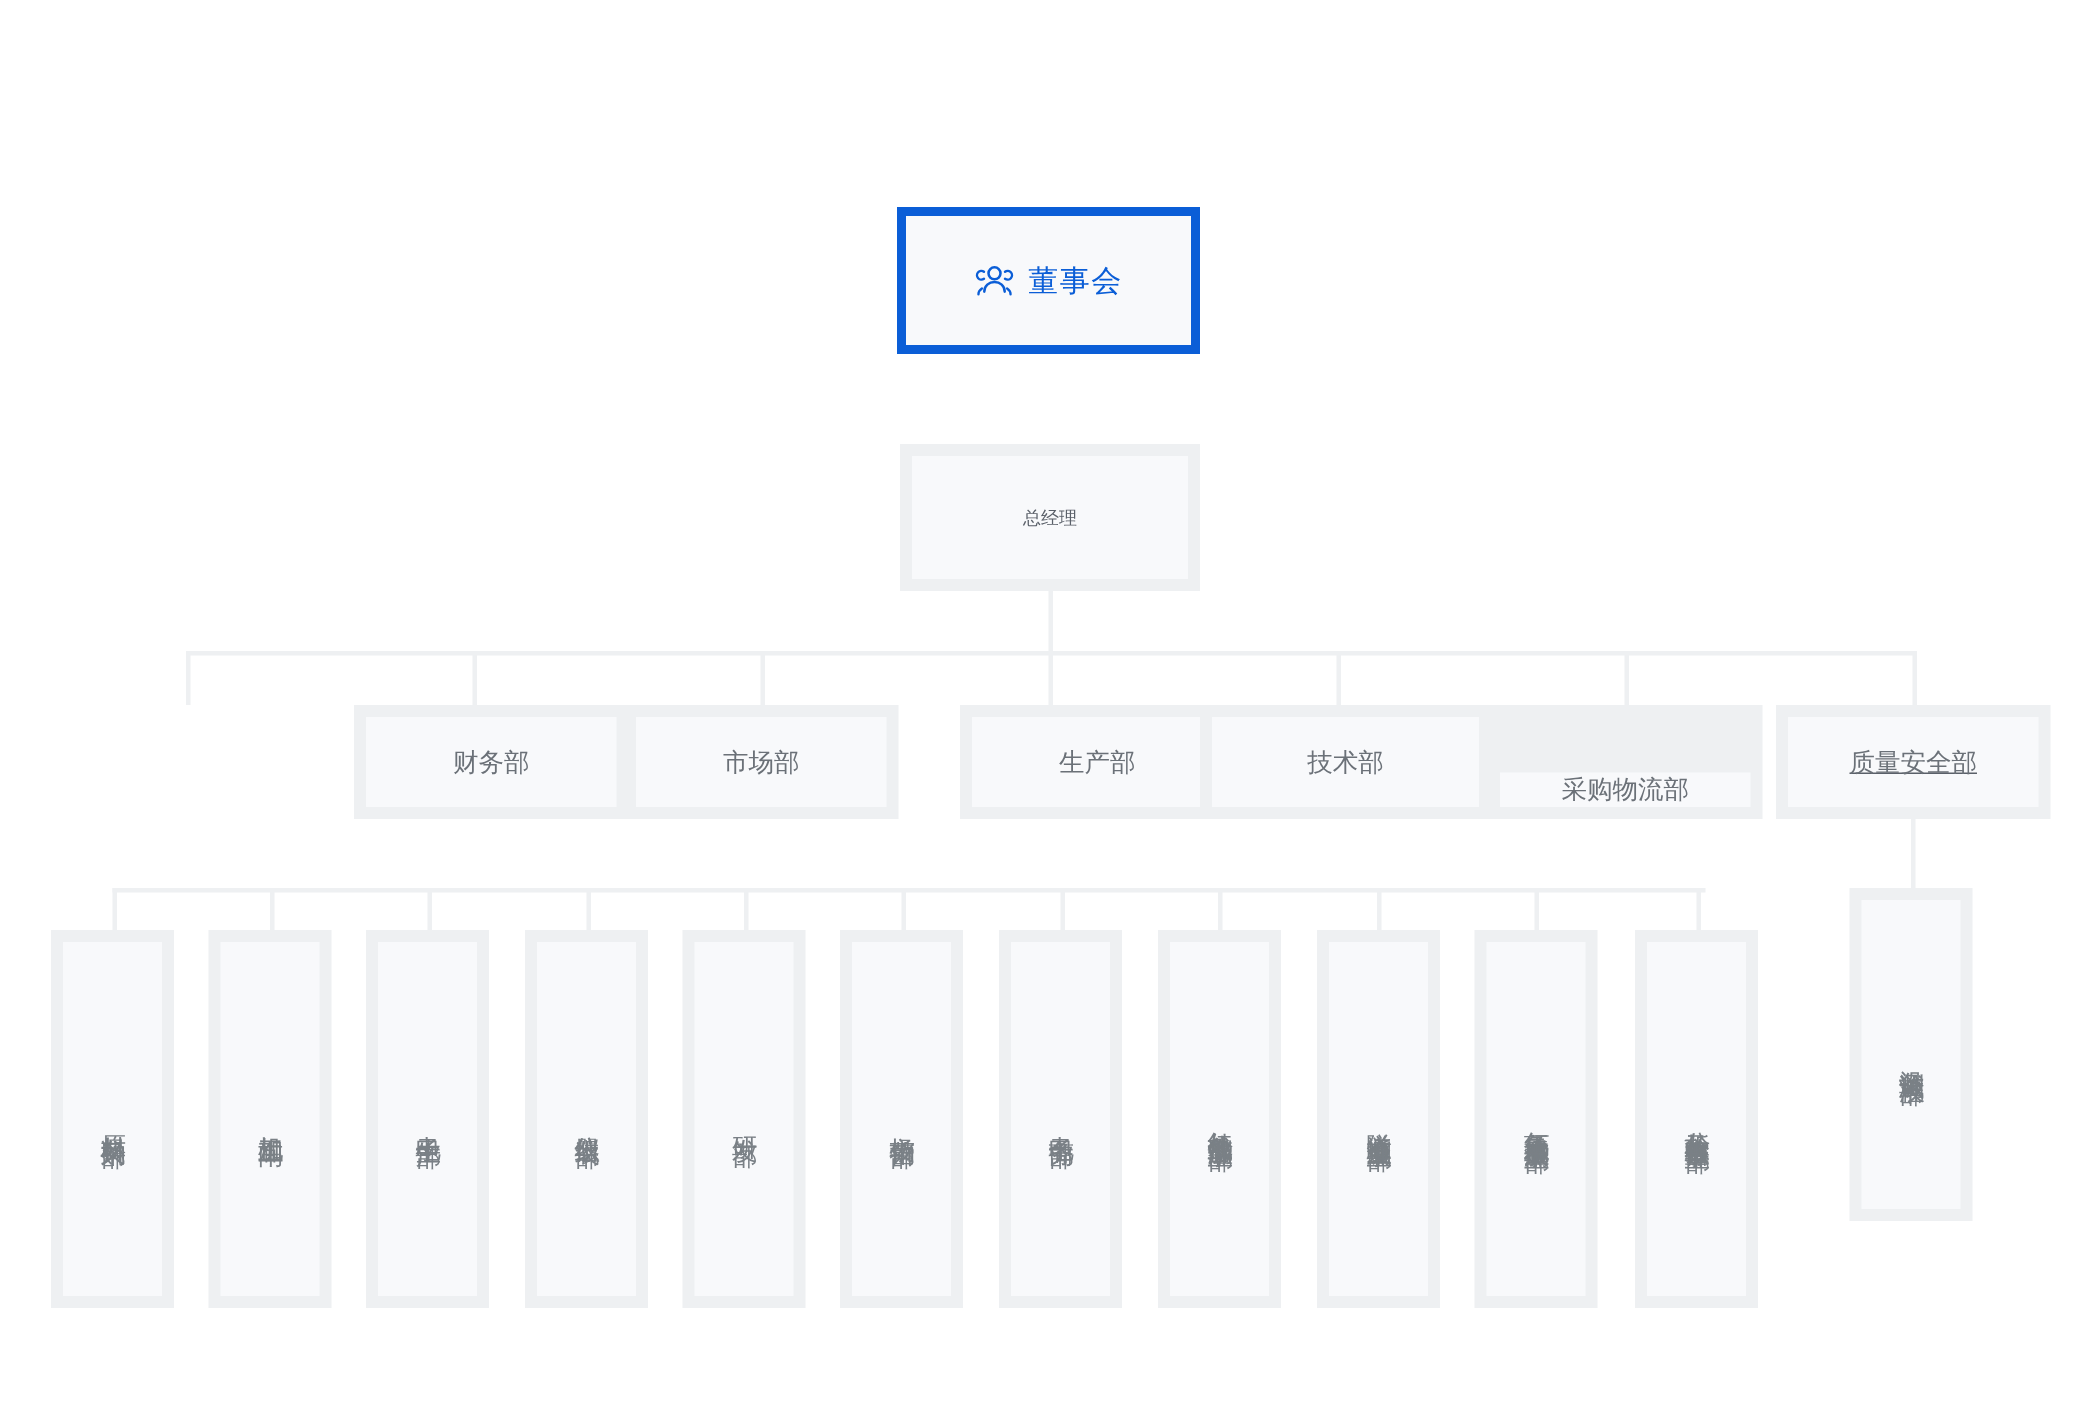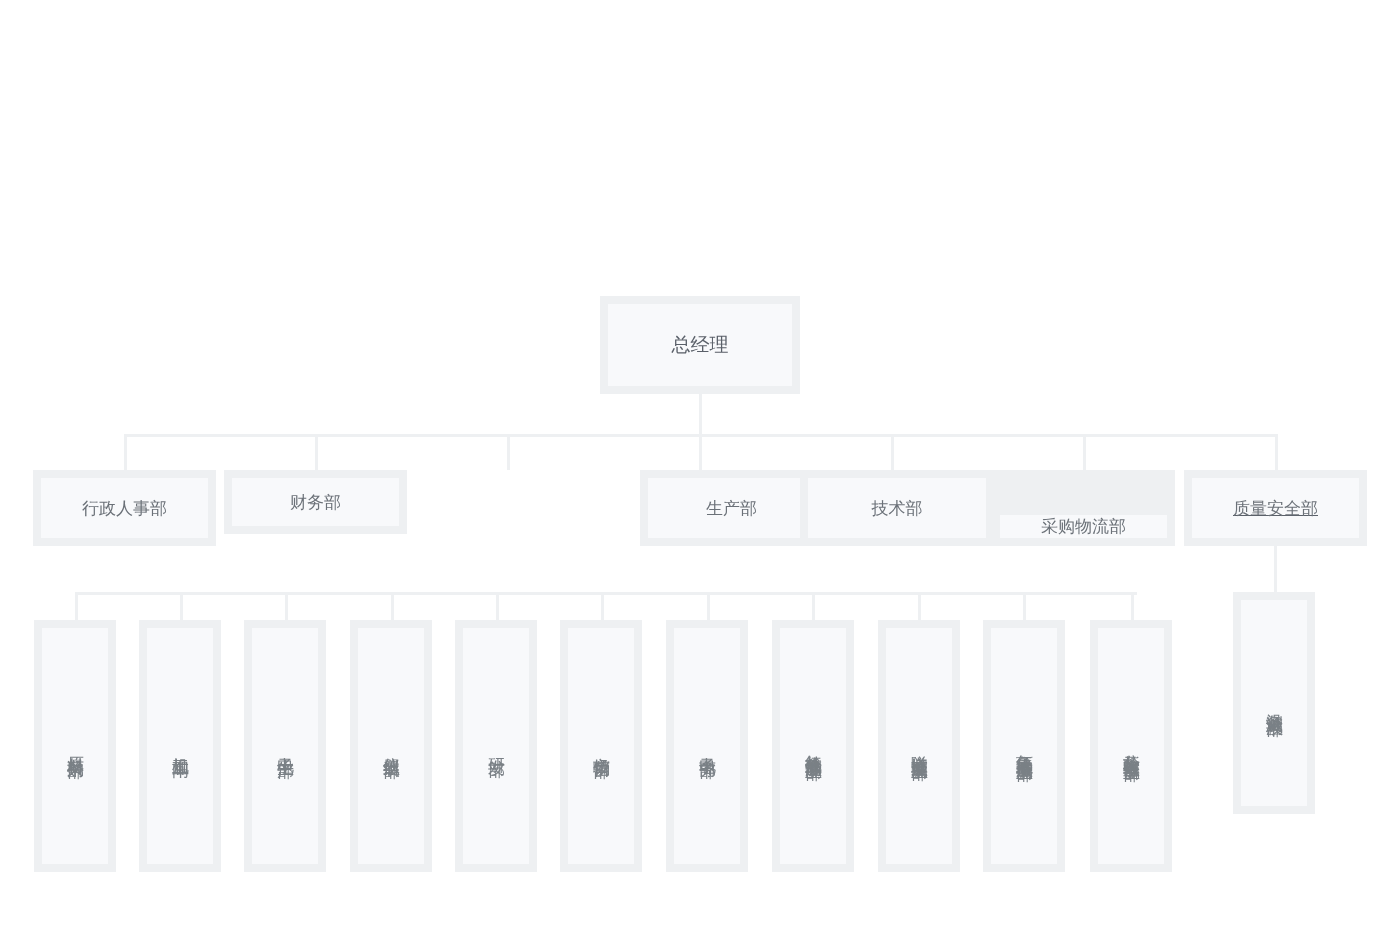--- a/index.html
+++ b/index.html
@@ -60,21 +60,21 @@
     display: inline-flex;
     align-items: center;
     justify-content: center;
     width: 26px;
     height: 26px;
     flex: none;
   }
 
   
   .node.manager .node-label {
-    font-size: 19px;
+    font-size: 12px;
     color: #5a6069;
   }
 
   
   .node.dept .node-label {
     font-size: 17px;
     color: #6b7178;
     white-space: nowrap;
   }
 
@@ -99,50 +99,65 @@
     background: #eef0f2;
   }
   .conn.h { height: 3px; }
   .conn.v { width: 3px; }
 </style>
 </head>
 <body>
 
 <div id="org-canvas">
 
+  <div class="node root" style="left:598px; top:138px; width:202px; height:98px;">
+    <div class="node-inner">
+      <span class="group-icon">
+        <svg viewBox="0 0 26 26" width="26" height="26" aria-hidden="true">
+          <circle cx="13" cy="8.2" r="4.0" fill="none" stroke="#0b5ed7" stroke-width="1.7"></circle>
+          <path d="M6.2 20.4c0-3.9 3.1-6.4 6.8-6.4s6.8 2.5 6.8 6.4" fill="none" stroke="#0b5ed7" stroke-width="1.7" stroke-linecap="round"></path>
+          <path d="M6.0 7.2a2.9 2.9 0 1 0 0 4.6" fill="none" stroke="#0b5ed7" stroke-width="1.6" stroke-linecap="round"></path>
+          <path d="M20.0 7.2a2.9 2.9 0 1 1 0 4.6" fill="none" stroke="#0b5ed7" stroke-width="1.6" stroke-linecap="round"></path>
+          <path d="M4.6 18.3c-1.4.9-2.3 2.3-2.3 3.9" fill="none" stroke="#0b5ed7" stroke-width="1.6" stroke-linecap="round"></path>
+          <path d="M21.4 18.3c1.4.9 2.3 2.3 2.3 3.9" fill="none" stroke="#0b5ed7" stroke-width="1.6" stroke-linecap="round"></path>
+        </svg>
+      </span>
+      <span class="node-label">董事会</span>
+    </div>
+  </div>
 
   <div class="node manager" style="left:600px; top:296px; width:200px; height:98px;">
     <div class="node-inner">
       <span class="node-label">总经理</span>
     </div>
   </div>
 
   <div class="conn v" style="left:699px; top:394px; height:40px;"></div>
   <div class="conn h" style="left:124px; top:434px; width:1152px;"></div>
 
   <div class="conn v" style="left:124px; top:434px; height:36px;"></div>
   <div class="conn v" style="left:315px; top:434px; height:36px;"></div>
   <div class="conn v" style="left:507px; top:434px; height:36px;"></div>
   <div class="conn v" style="left:699px; top:434px; height:36px;"></div>
   <div class="conn v" style="left:891px; top:434px; height:36px;"></div>
   <div class="conn v" style="left:1083px; top:434px; height:36px;"></div>
   <div class="conn v" style="left:1275px; top:434px; height:36px;"></div>
 
-  <div class="node dept" style="left:33px; top:470px; width:183px; height:76px;">
-    <div class="node-inner">
-      <span class="node-label">行政人事部</span>
-    </div>
-  </div>
-
-  <div class="node dept" style="left:224px; top:470px; width:183px; height:64px;">
+
+  <div class="node dept" style="left:236px; top:470px; width:183px; height:76px;">
     <div class="node-inner">
       <span class="node-label">财务部</span>
     </div>
   </div>
 
+  <div class="node dept" style="left:416px; top:470px; width:183px; height:76px;">
+    <div class="node-inner">
+      <span class="node-label">市场部</span>
+    </div>
+  </div>
 
   <div class="node dept" style="left:608px; top:470px; width:183px; height:76px;margin-left:32px;">
     <div class="node-inner">
       <span class="node-label">生产部</span>
     </div>
   </div>
 
   <div class="node dept" style="left:800px; top:470px; width:194px; height:76px;">
     <div class="node-inner">
       <span class="node-label">技术部</span>

